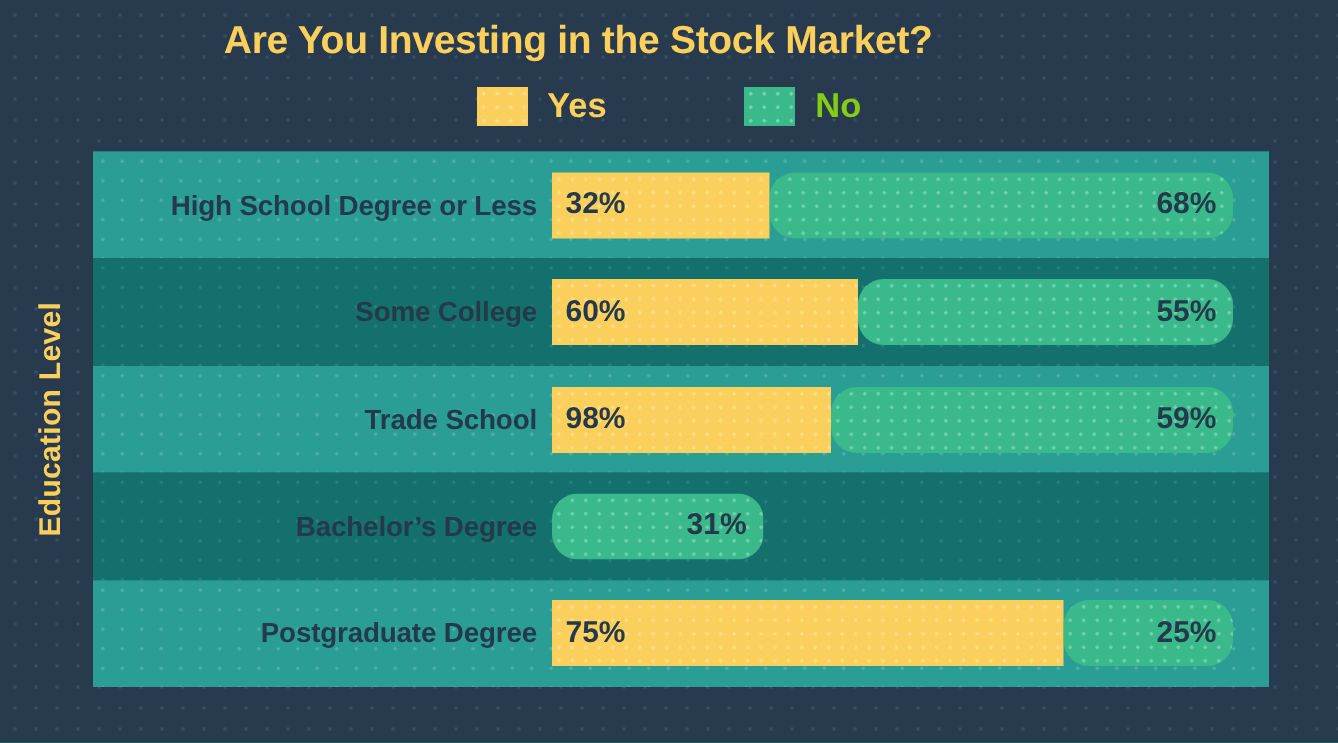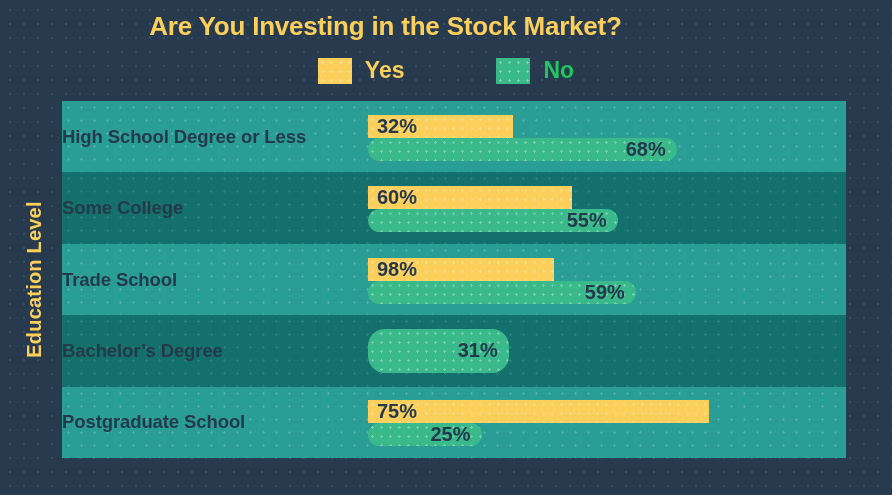--- a/index.html
+++ b/index.html
@@ -107,33 +107,33 @@
   .row.plain {
     background-color: #14706c;
     background-image: radial-gradient(rgba(255,255,255,.10) 1px, transparent 1.1px);
     background-size: 13px 13px;
   }
 
   .cat-label {
     position: absolute;
     left: 0;
     width: 296px;
+    text-align: right;
     font-size: 18.5px;
     font-weight: bold;
     color: #24394c;
     letter-spacing: -0.1px;
   }
 
   .track {
     position: absolute;
     left: 306px;
     width: 454px;
     height: 44px;
     display: flex;
-    flex-direction: column;
   }
 
   .seg {
     height: 100%;
     display: flex;
     align-items: center;
     background-image: radial-gradient(rgba(255,255,255,.30) 1px, transparent 1.1px);
     background-size: 9px 9px;
     box-sizing: border-box;
   }
@@ -159,21 +159,21 @@
 
 <div class="title">Are You Investing in the Stock Market?</div>
 
 <div class="legend">
   <div class="legend-item">
     <span class="legend-swatch" style="background-color:#fbcf5b"></span>
     <span class="legend-label" style="color:#fbcf5b">Yes</span>
   </div>
   <div class="legend-item">
     <span class="legend-swatch" style="background-color:#3aba8a"></span>
-    <span class="legend-label" style="color:#22c55e">No</span>
+    <span class="legend-label" style="color:#84cc16">No</span>
   </div>
 </div>
 
 <div class="axis-label">
   <span>Education Level</span>
 </div>
 
 <div class="plot">
 
   <div class="row band">
@@ -215,21 +215,21 @@
   <div class="row plain">
     <div class="cat-label">Bachelor’s Degree</div>
     <div class="track">
       <div class="seg no" style="background-color:#3aba8a;width:31%">
         <span class="seg-value">31%</span>
       </div>
     </div>
   </div>
 
   <div class="row band">
-    <div class="cat-label">Postgraduate School</div>
+    <div class="cat-label">Postgraduate Degree</div>
     <div class="track">
       <div class="seg yes" style="background-color:#fbcf5b;width:75%">
         <span class="seg-value">75%</span>
       </div>
       <div class="seg no" style="background-color:#3aba8a;width:25%">
         <span class="seg-value">25%</span>
       </div>
     </div>
   </div>
 

